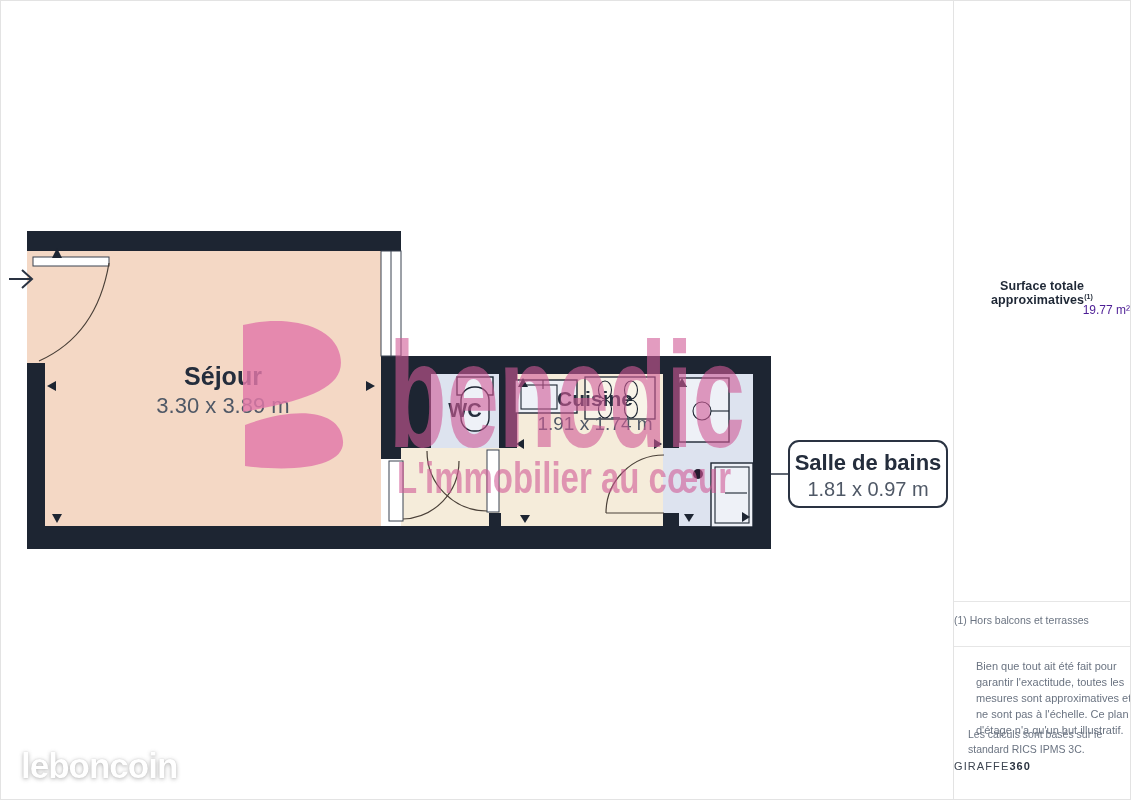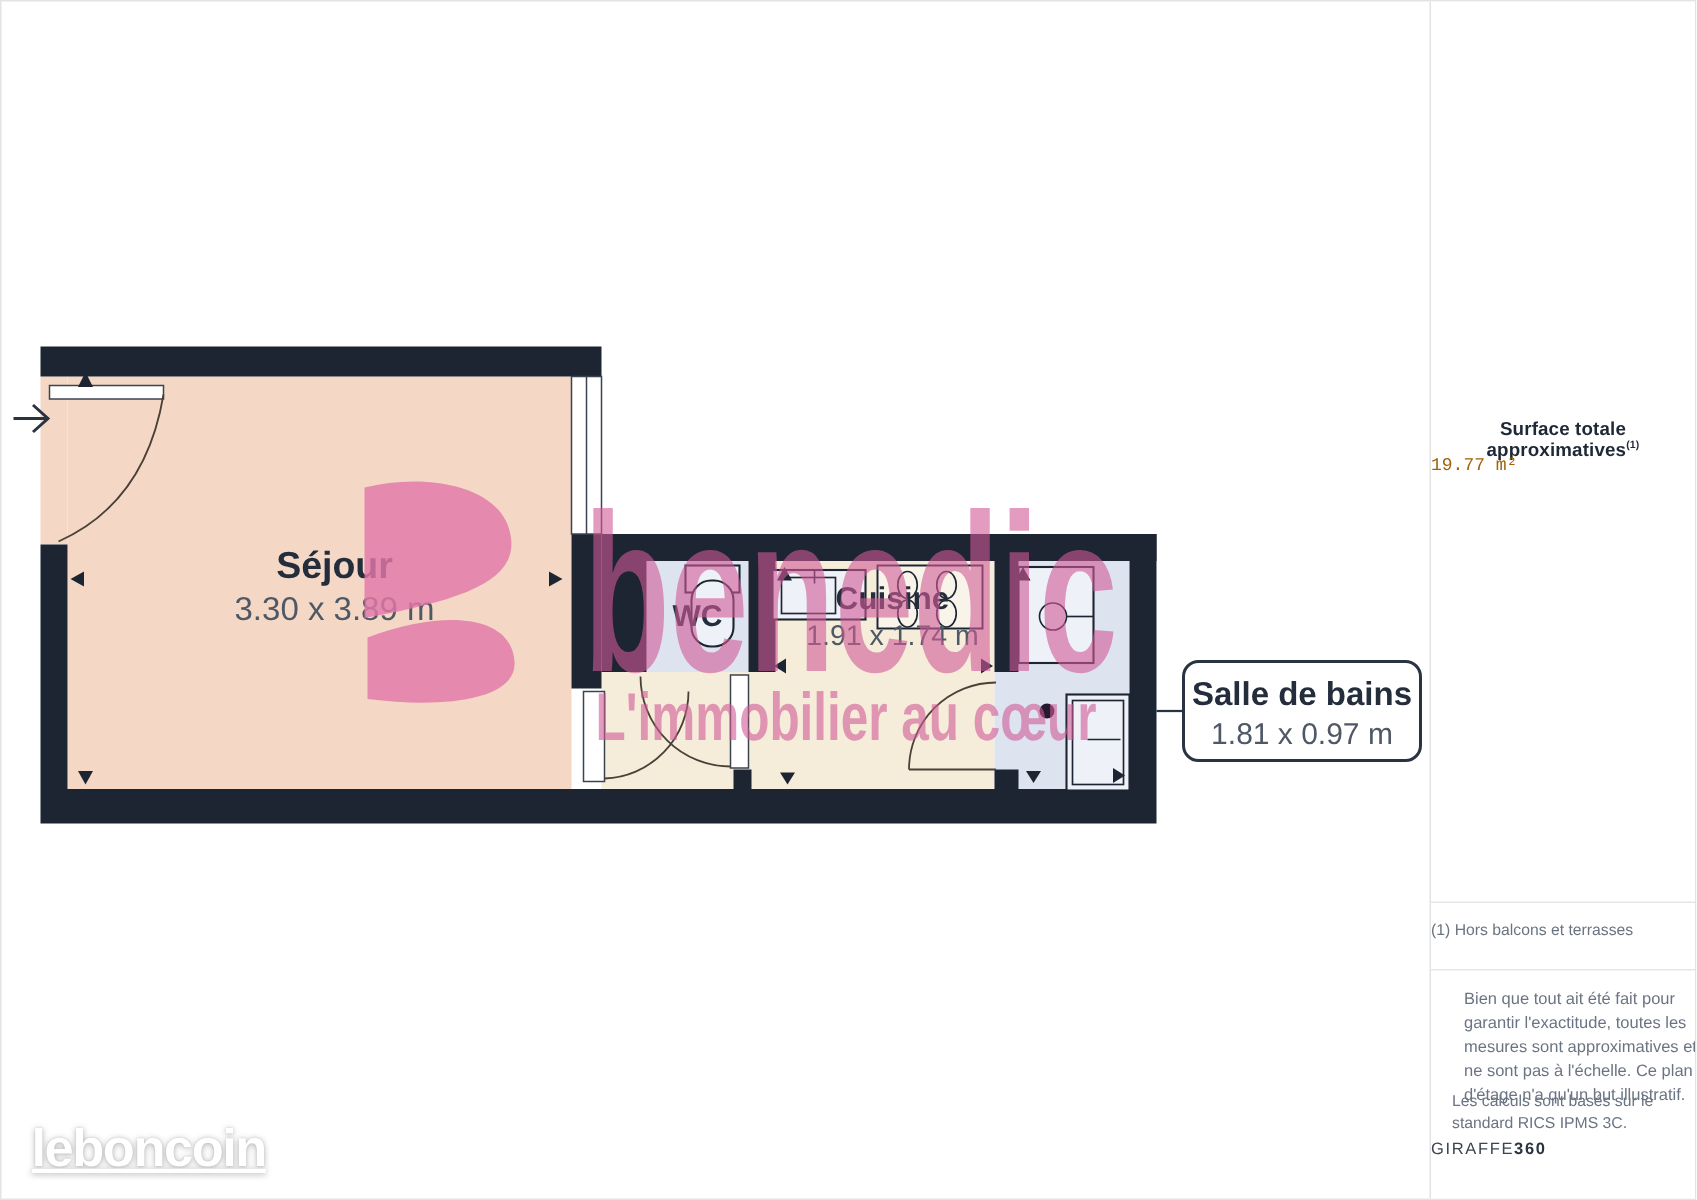--- a/index.html
+++ b/index.html
@@ -26,22 +26,22 @@
   .sidebar{
     position:absolute;top:0;right:0;width:176px;height:800px;
     border-left:1px solid var(--border,#e3e3e3);background:#fff;
   }
   .sb-title{
     position:absolute;top:278px;left:0;width:100%;text-align:center;
     font-size:12.5px;font-weight:bold;color:#1f2836;letter-spacing:0.1px;
   }
   .sb-title sup{font-size:7px;}
   .sb-value{
-    position:absolute;top:302px;left:0;width:100%;text-align:left;
-    font-size:12px;color:#a16207;font-family:Liberation Mono, monospace;
+    position:absolute;top:302px;left:0;width:100%;text-align:right;
+    font-size:12px;color:#4c1d95;
   }
   .sb-divider{position:absolute;left:0;width:100%;height:0;border-top:1px solid #e6e6e6;}
   .sb-footnote{
     position:absolute;top:613px;left:0;width:100%;text-align:left;
     font-size:10.5px;color:#6b7482;
   }
   .sb-paragraph{
     position:absolute;top:658px;left:12px;width:100%;box-sizing:border-box;padding:0 10px;
     text-align:left;font-size:11px;line-height:1.45;color:#6b7482;
   }
@@ -52,21 +52,20 @@
   .sb-brand{
     position:absolute;top:759px;left:0;width:100%;
     font-size:11px;letter-spacing:1.1px;color:#3c4450;
   }
   .sb-brand .b360{font-weight:bold;color:#2a3340;}
   
   .lbc-logo{
     position:absolute;left:20px;top:745px;
     font-size:35px;font-weight:bold;letter-spacing:-1px;color:#ffffff;
     text-shadow:0 1px 4px rgba(70,70,70,0.40), 0 0 1px rgba(130,130,130,0.35);
-    text-decoration:underline;
   }
 </style>
 </head>
 <body>
 
 <div class="page">
 
   <svg width="960" height="800" viewBox="0 0 960 800" xmlns="http://www.w3.org/2000/svg">
 
     <g>

